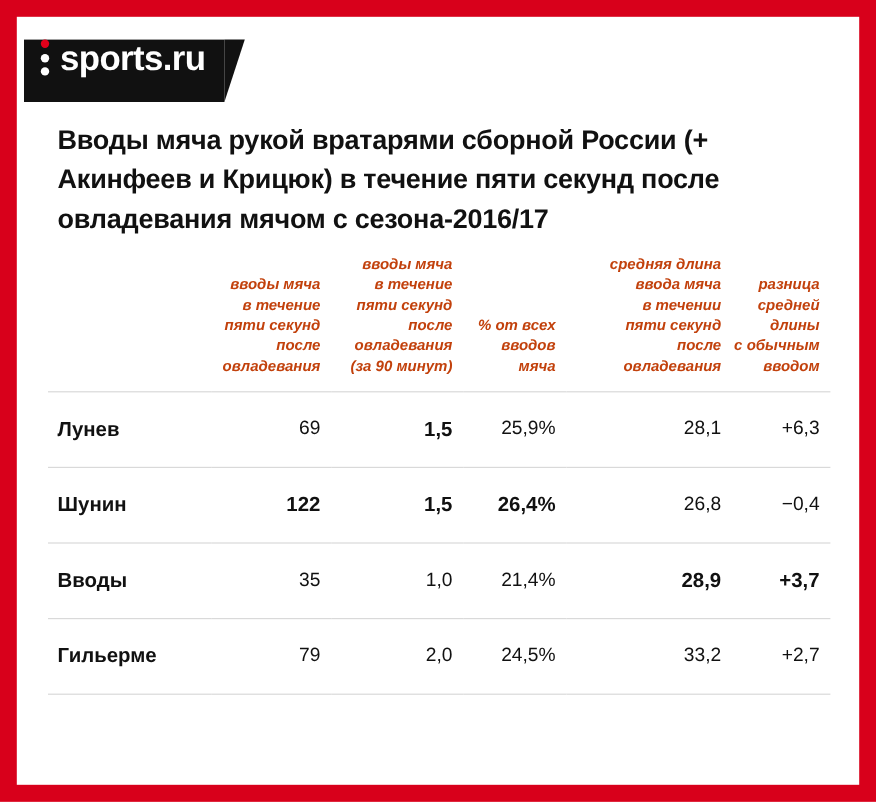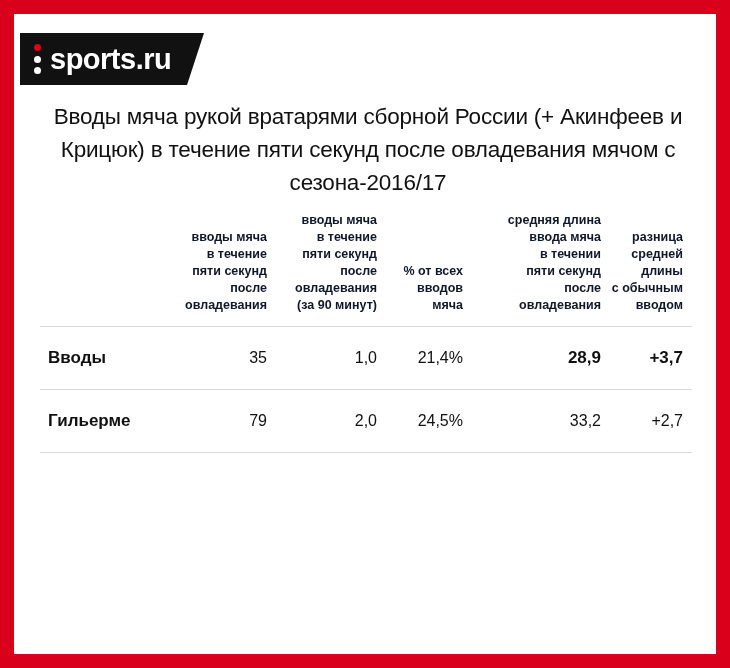--- a/index.html
+++ b/index.html
@@ -32,21 +32,21 @@
   }
   
   .logo {
     position: absolute;
     left: 6px;
     top: 19px;
     height: 52px;
     background: #111111;
     color: #ffffff;
     display: flex;
-    align-items: center;
+    align-items: flex-start;
     padding: 0 16px 0 14px;
     box-sizing: border-box;
   }
   .logo::after {
     content: "";
     position: absolute;
     right: -17px;
     top: 0;
     width: 0;
     height: 0;
@@ -75,25 +75,24 @@
     letter-spacing: -0.5px;
     font-family: "Liberation Sans", sans-serif;
   }
   
   .title {
     position: absolute;
     left: 34px;
     top: 86px;
     width: 640px;
     font-size: 22.5px;
-    font-weight: normal;
+    font-weight: bold;
     line-height: 33px;
     color: #111111;
     letter-spacing: -0.2px;
-    text-align: center;
   }
   
   table.stats {
     position: absolute;
     left: 26px;
     top: 198px;
     width: 652px;
     border-collapse: collapse;
     table-layout: fixed;
   }
@@ -101,25 +100,26 @@
   table.stats col.c1 { width: 100px; }
   table.stats col.c2 { width: 110px; }
   table.stats col.c3 { width: 86px; }
   table.stats col.c4 { width: 138px; }
   table.stats col.c5 { width: 82px; }
 
   table.stats thead th {
     font-size: 12.5px;
     line-height: 17px;
     font-weight: bold;
-    color: #0f172a;
+    color: #c2410c;
     text-align: right;
     vertical-align: bottom;
     padding: 0 9px 12px 0;
     white-space: pre-line;
+    font-style: italic;
   }
   table.stats thead th.c0h { text-align: left; }
 
   table.stats tbody td {
     border-top: 1px solid #d9d9d9;
     height: 62px;
     font-size: 16px;
     color: #111111;
     text-align: right;
     padding: 0 9px 0 0;
@@ -185,20 +185,36 @@
 овладевания</th>
           <th>разница
 средней
 длины
 с обычным
 вводом</th>
         </tr>
       </thead>
       <tbody>
         <tr>
+          <td class="name">Лунев</td>
+          <td>69</td>
+          <td class="hl">1,5</td>
+          <td>25,9%</td>
+          <td>28,1</td>
+          <td>+6,3</td>
+        </tr>
+        <tr>
+          <td class="name">Шунин</td>
+          <td class="hl">122</td>
+          <td class="hl">1,5</td>
+          <td class="hl">26,4%</td>
+          <td>26,8</td>
+          <td>−0,4</td>
+        </tr>
+        <tr>
           <td class="name">Вводы</td>
           <td>35</td>
           <td>1,0</td>
           <td>21,4%</td>
           <td class="hl">28,9</td>
           <td class="hl">+3,7</td>
         </tr>
         <tr>
           <td class="name">Гильерме</td>
           <td>79</td>

